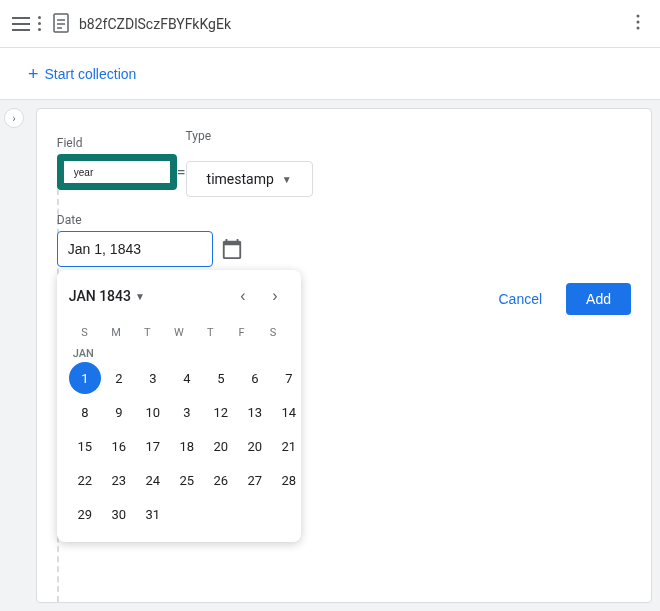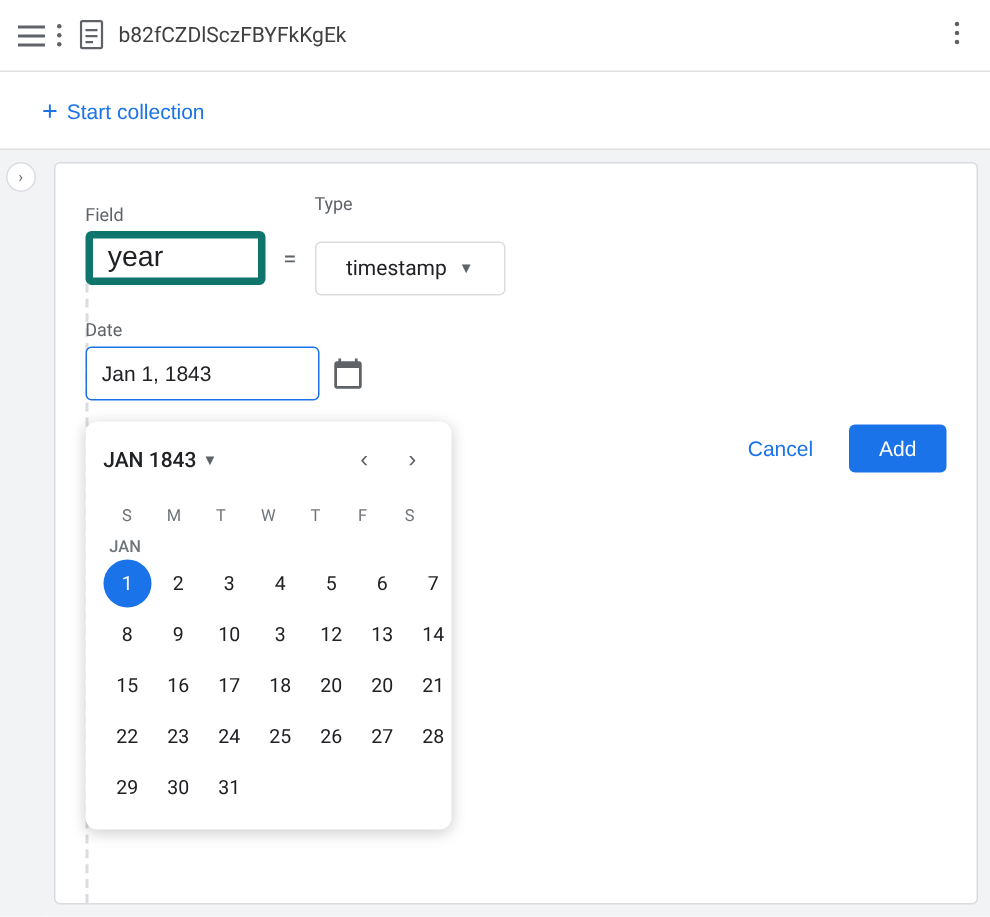--- a/index.html
+++ b/index.html
@@ -126,35 +126,34 @@
       border-radius: 4px;
       margin: 8px;
       padding: 20px;
       width: 620px;
       position: relative;
     }
 
     .field-row {
       display: flex;
       align-items: center;
-      gap: 12px;
       margin-bottom: 16px;
     }
     .field-label {
       font-size: 12px;
       color: #5f6368;
       margin-bottom: 4px;
     }
     .field-input {
       width: 120px;
       height: 36px;
-      border: 5px solid #0f766e;
+      border: 7px solid #0f766e;
       border-radius: 4px;
       padding: 4px 10px;
-      font-size: 19px;
+      font-size: 10px;
       color: #202124;
       outline: none;
     }
     .equals-sign {
       font-size: 16px;
       color: #5f6368;
       margin-top: 18px;
     }
     .type-select-wrapper {
       display: flex;
@@ -205,21 +204,21 @@
       cursor: pointer;
       color: #5f6368;
       font-size: 20px;
       display: flex;
       align-items: center;
     }
 
     
     .calendar-dropdown {
       position: absolute;
-      top: 68px;
+      top: 57px;
       left: 0;
       background: #fff;
       border-radius: 8px;
       box-shadow: 0 2px 10px rgba(0,0,0,0.2);
       width: 244px;
       padding: 12px;
       z-index: 100;
     }
     .cal-header {
       display: flex;

